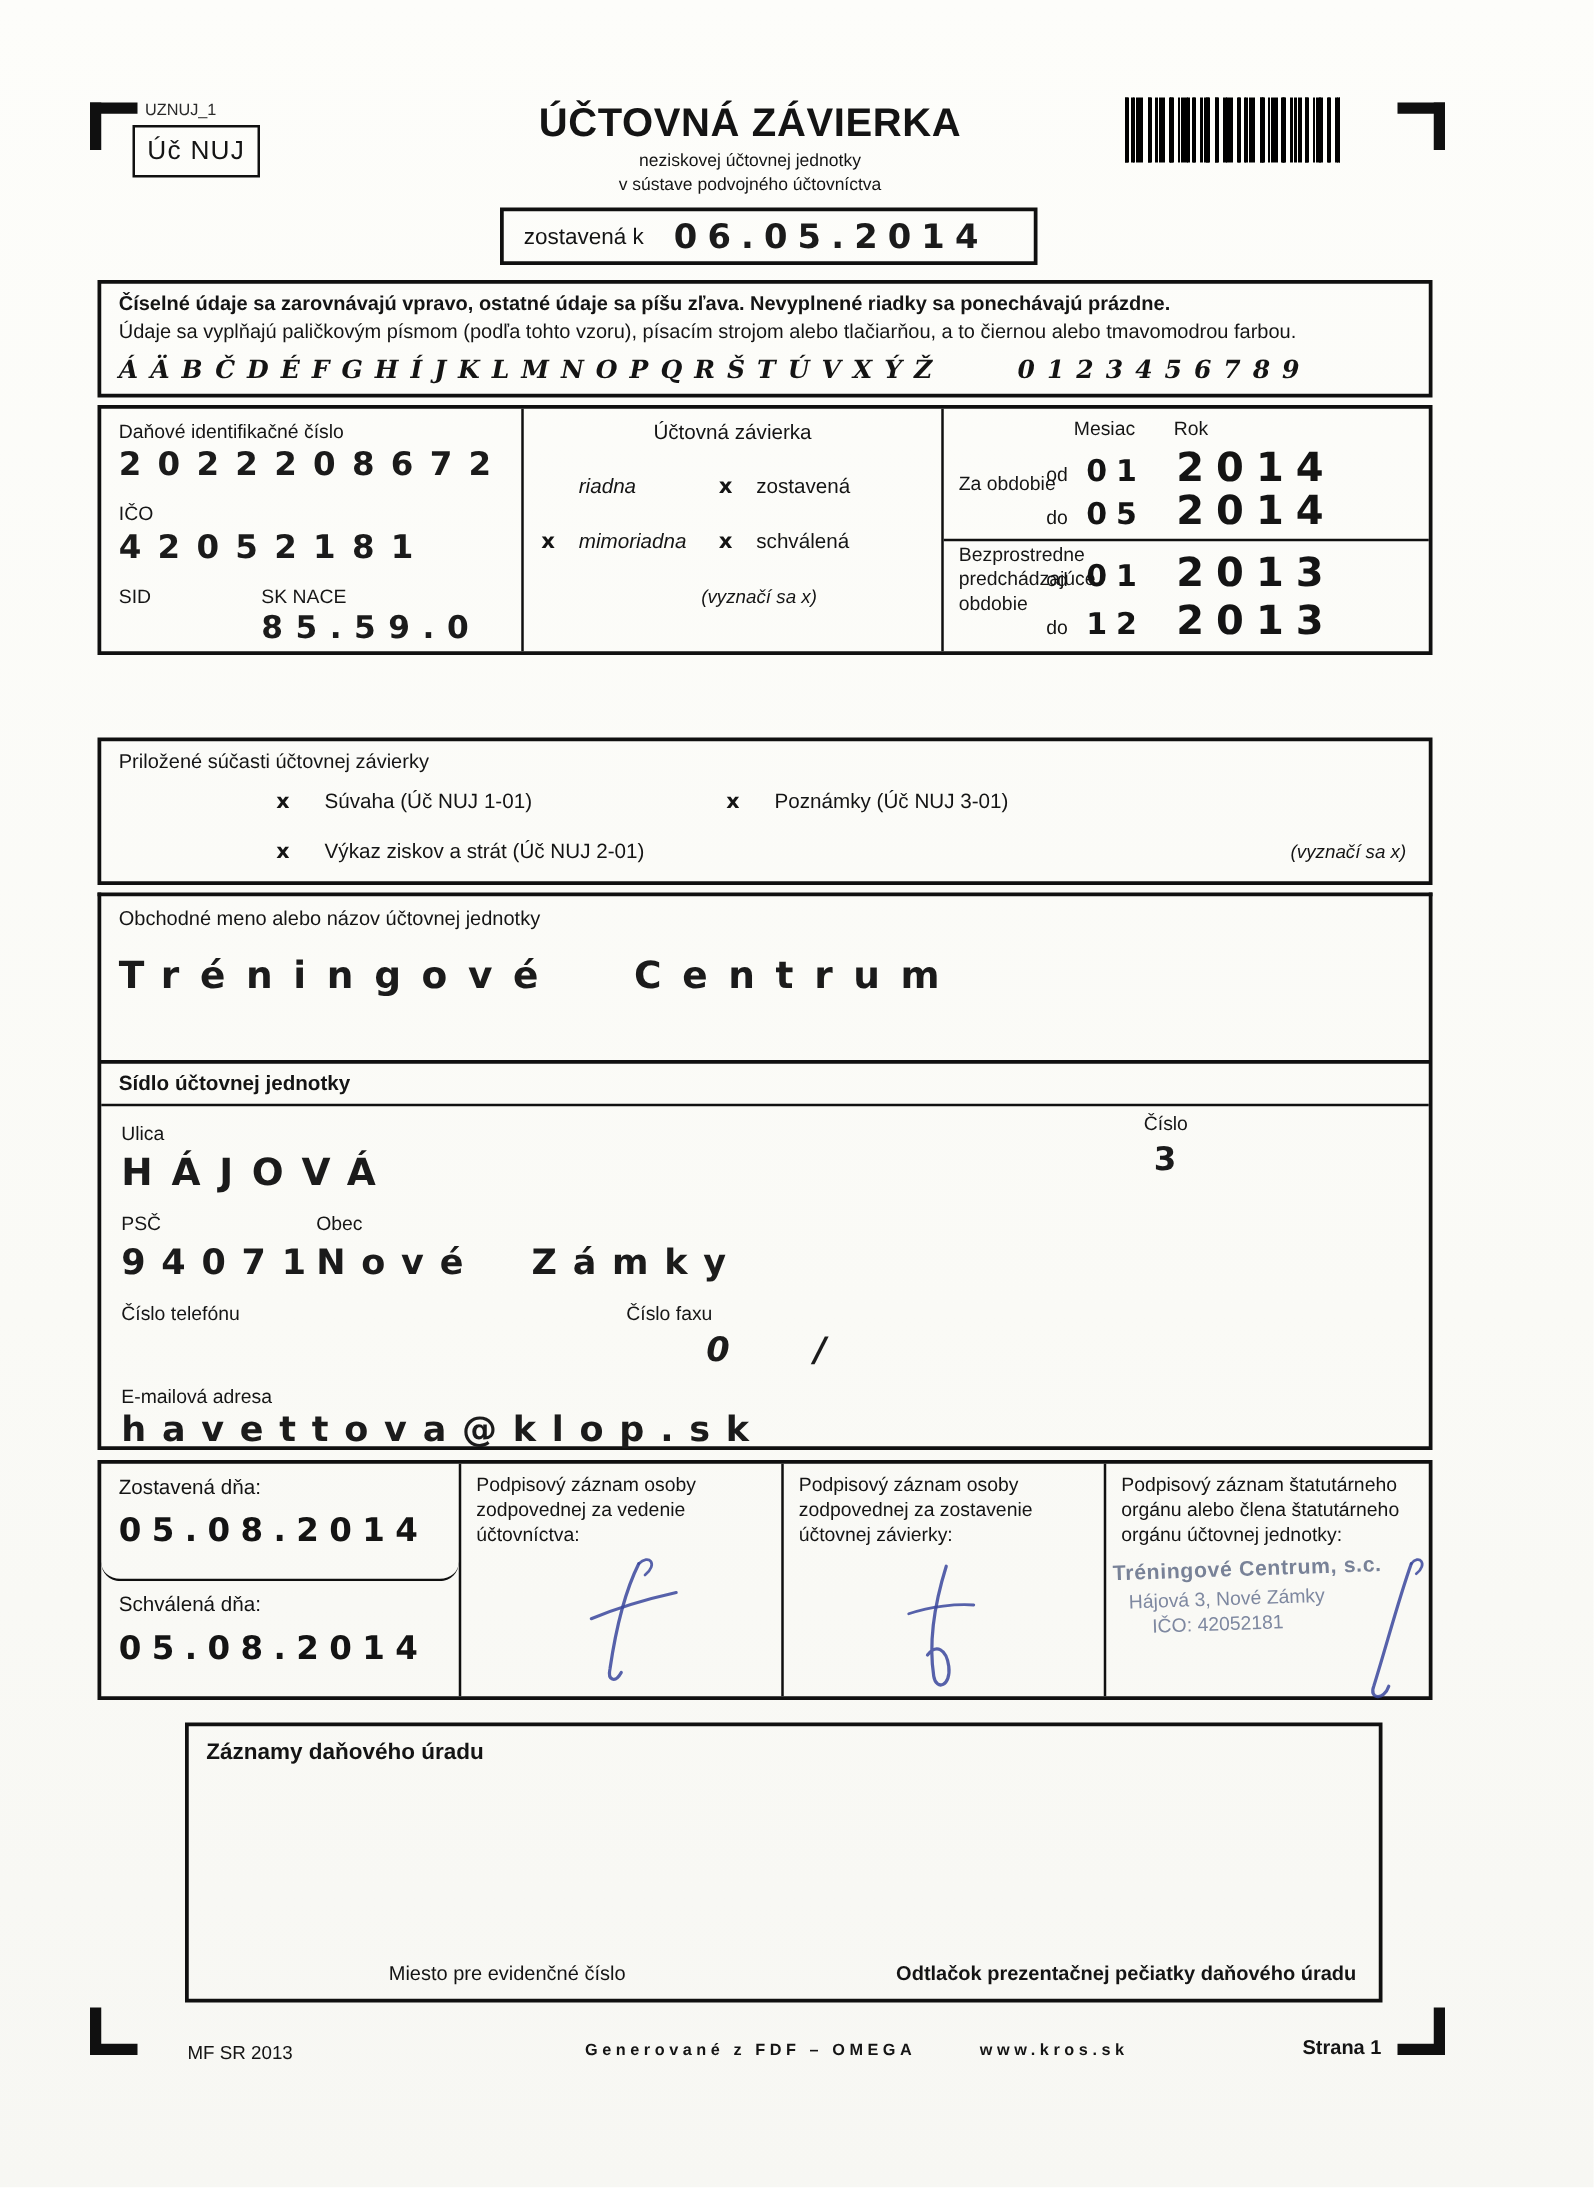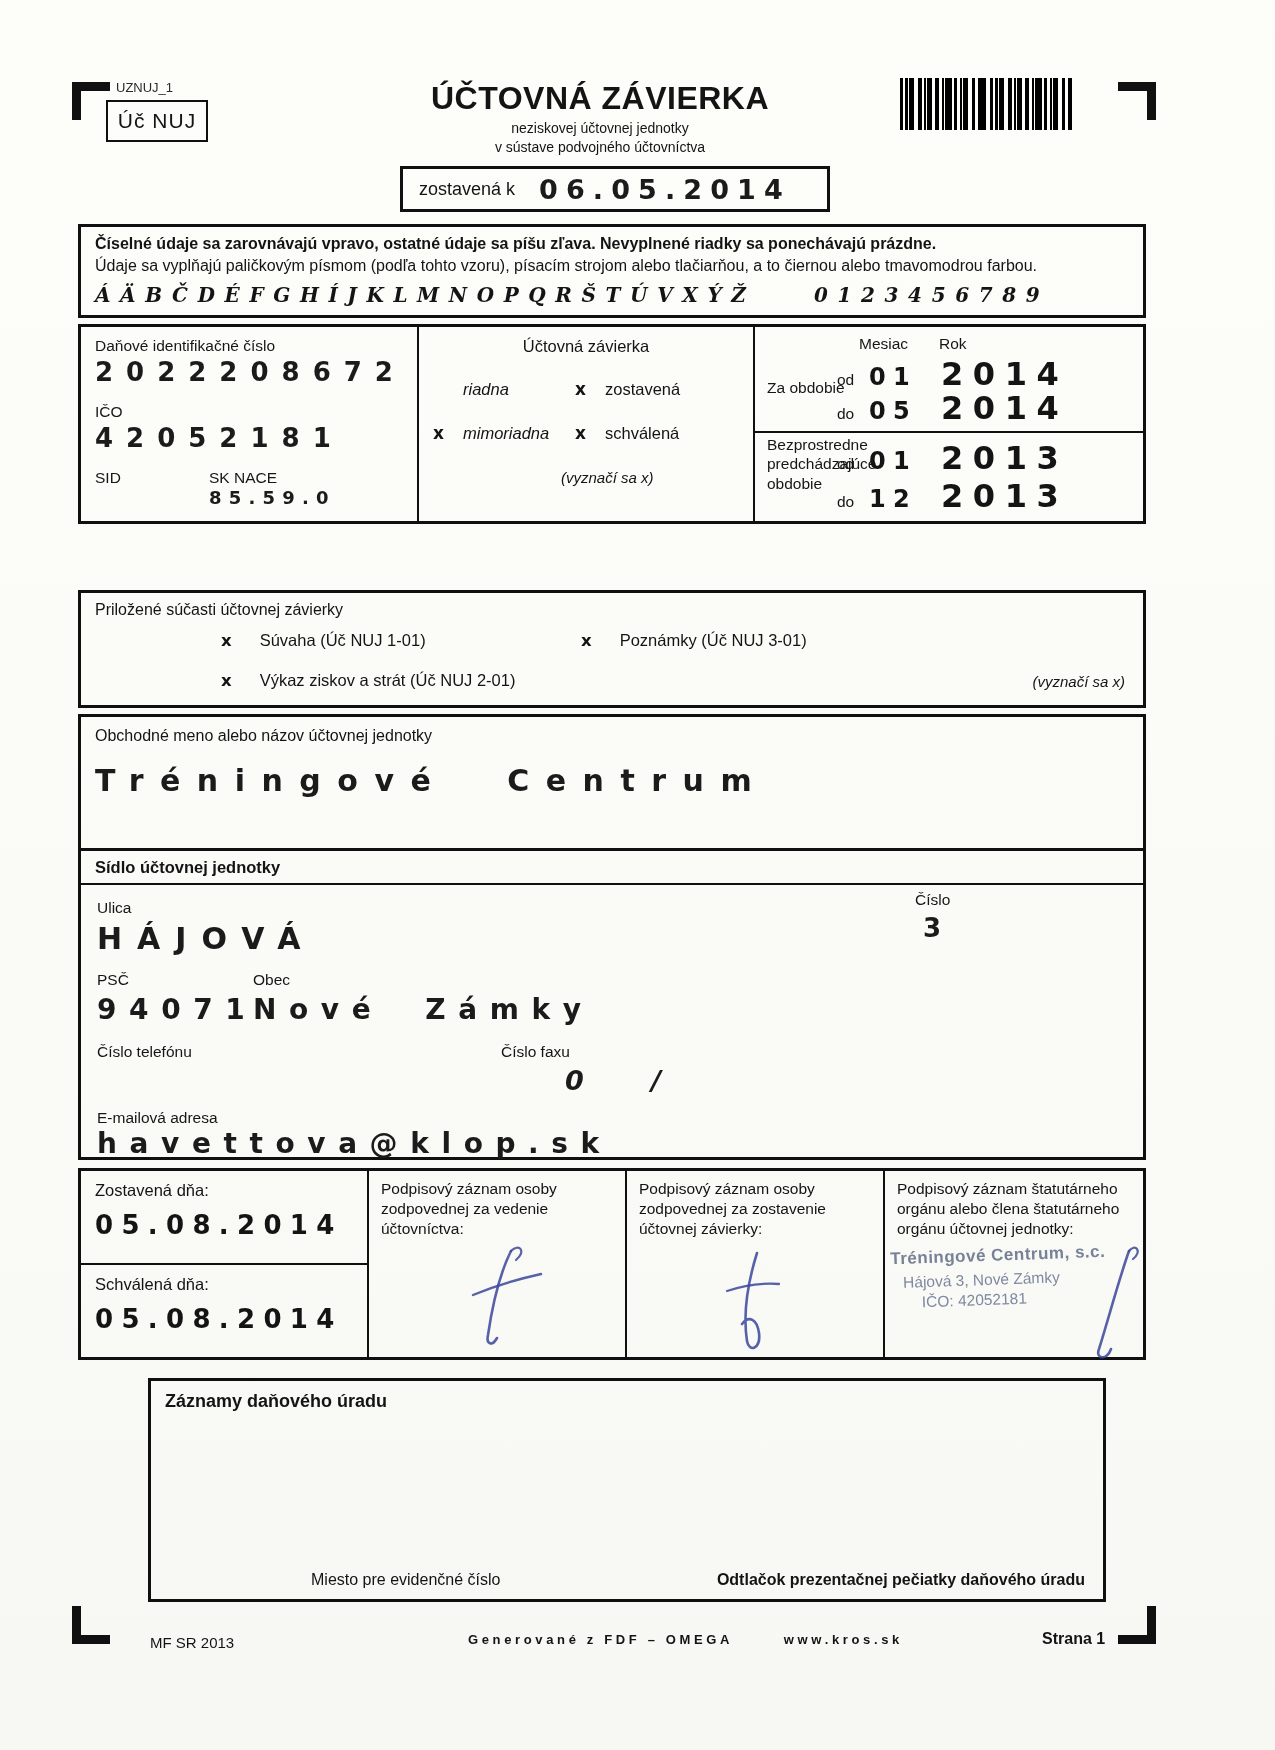--- a/index.html
+++ b/index.html
@@ -54,21 +54,21 @@
   .id-col { position:relative; height:100%; }
   .id-col1 { width:338px; border-right:2px solid #101010; }
   .id-col2 { width:336px; border-right:2px solid #101010; }
   .id-col3 { flex:1; }
   .dic-label  { position:absolute; left:14px; top:10px; }
   .dic-value  { position:absolute; left:14px; top:30px;  font-size:26px; letter-spacing:.5em; }
   .ico-label  { position:absolute; left:14px; top:76px; }
   .ico-value  { position:absolute; left:14px; top:96px;  font-size:26px; letter-spacing:.5em; }
   .sid-label  { position:absolute; left:14px; top:142px; }
   .nace-label { position:absolute; left:128px; top:142px; }
-  .nace-value { position:absolute; left:128px; top:160px; font-size:18px; letter-spacing:.4em; }
+  .nace-value { position:absolute; left:128px; top:160px; font-size:25px; letter-spacing:.4em; }
 
   .zav-title { position:absolute; top:10px; width:100%; text-align:center; font-size:16.5px; }
   .zav-row  { position:absolute; left:14px; display:flex; align-items:center; font-size:16.5px; }
   .zav-row1 { top:52px; } .zav-row2 { top:96px; }
   .zav-mark { width:30px; font-weight:700; font-size:17px; font-family:"DejaVu Sans",sans-serif; }
   .zav-lab1 { width:112px;font-style:italic; }
   .zav-note { position:absolute; left:142px; top:142px; font-style:italic; font-size:15px; }
 
   .mr-mesiac { position:absolute; left:104px; top:8px; }
   .mr-rok    { position:absolute; left:184px; top:8px; }
@@ -109,21 +109,21 @@
   .fa-label { position:absolute; left:420px; top:192px; }
   .te-value { position:absolute; left:16px;  top:214px; font-size:27px; letter-spacing:.38em; font-style:italic; }
   .fa-value { position:absolute; left:484px; top:214px; font-size:27px; font-style:italic; }
   .fa-slash { margin-left:58px; }
   .em-label { position:absolute; left:16px;  top:258px; }
   .em-value { position:absolute; left:16px;  top:276px; font-size:28px; letter-spacing:.45em; }
 
   
   .sig-box { left:78px; top:1168px; width:1068px; height:192px; display:flex; }
   .sig-c1 { width:288px; border-right:2px solid #101010; display:flex; flex-direction:column; }
-  .sig-half { flex:1; padding:10px 14px; position:relative; }
+  .sig-half { flex:1; padding:10px 14px; position:relative;border-radius:15px; }
   .sig-half1 { border-bottom:2px solid #101010; }
   .sig-dlabel { font-size:16.5px; }
   .sig-date { font-size:26px; font-weight:700; letter-spacing:.32em; margin-top:10px; font-family:"DejaVu Sans",sans-serif; }
   .sig-c2, .sig-c3 { width:258px; border-right:2px solid #101010; position:relative; padding:8px 12px; }
   .sig-c4 { flex:1; position:relative; padding:8px 12px; }
   .sig-label { font-size:15.5px; line-height:1.3; }
   .sig-svg2 { position:absolute; left:92px; top:72px; }
   .sig-svg3 { position:absolute; left:84px; top:76px; }
   .sig-svg4 { position:absolute; right:2px; top:74px; }
   .stamp { position:absolute; left:6px; top:74px; width:245px; transform:rotate(-2deg); }

